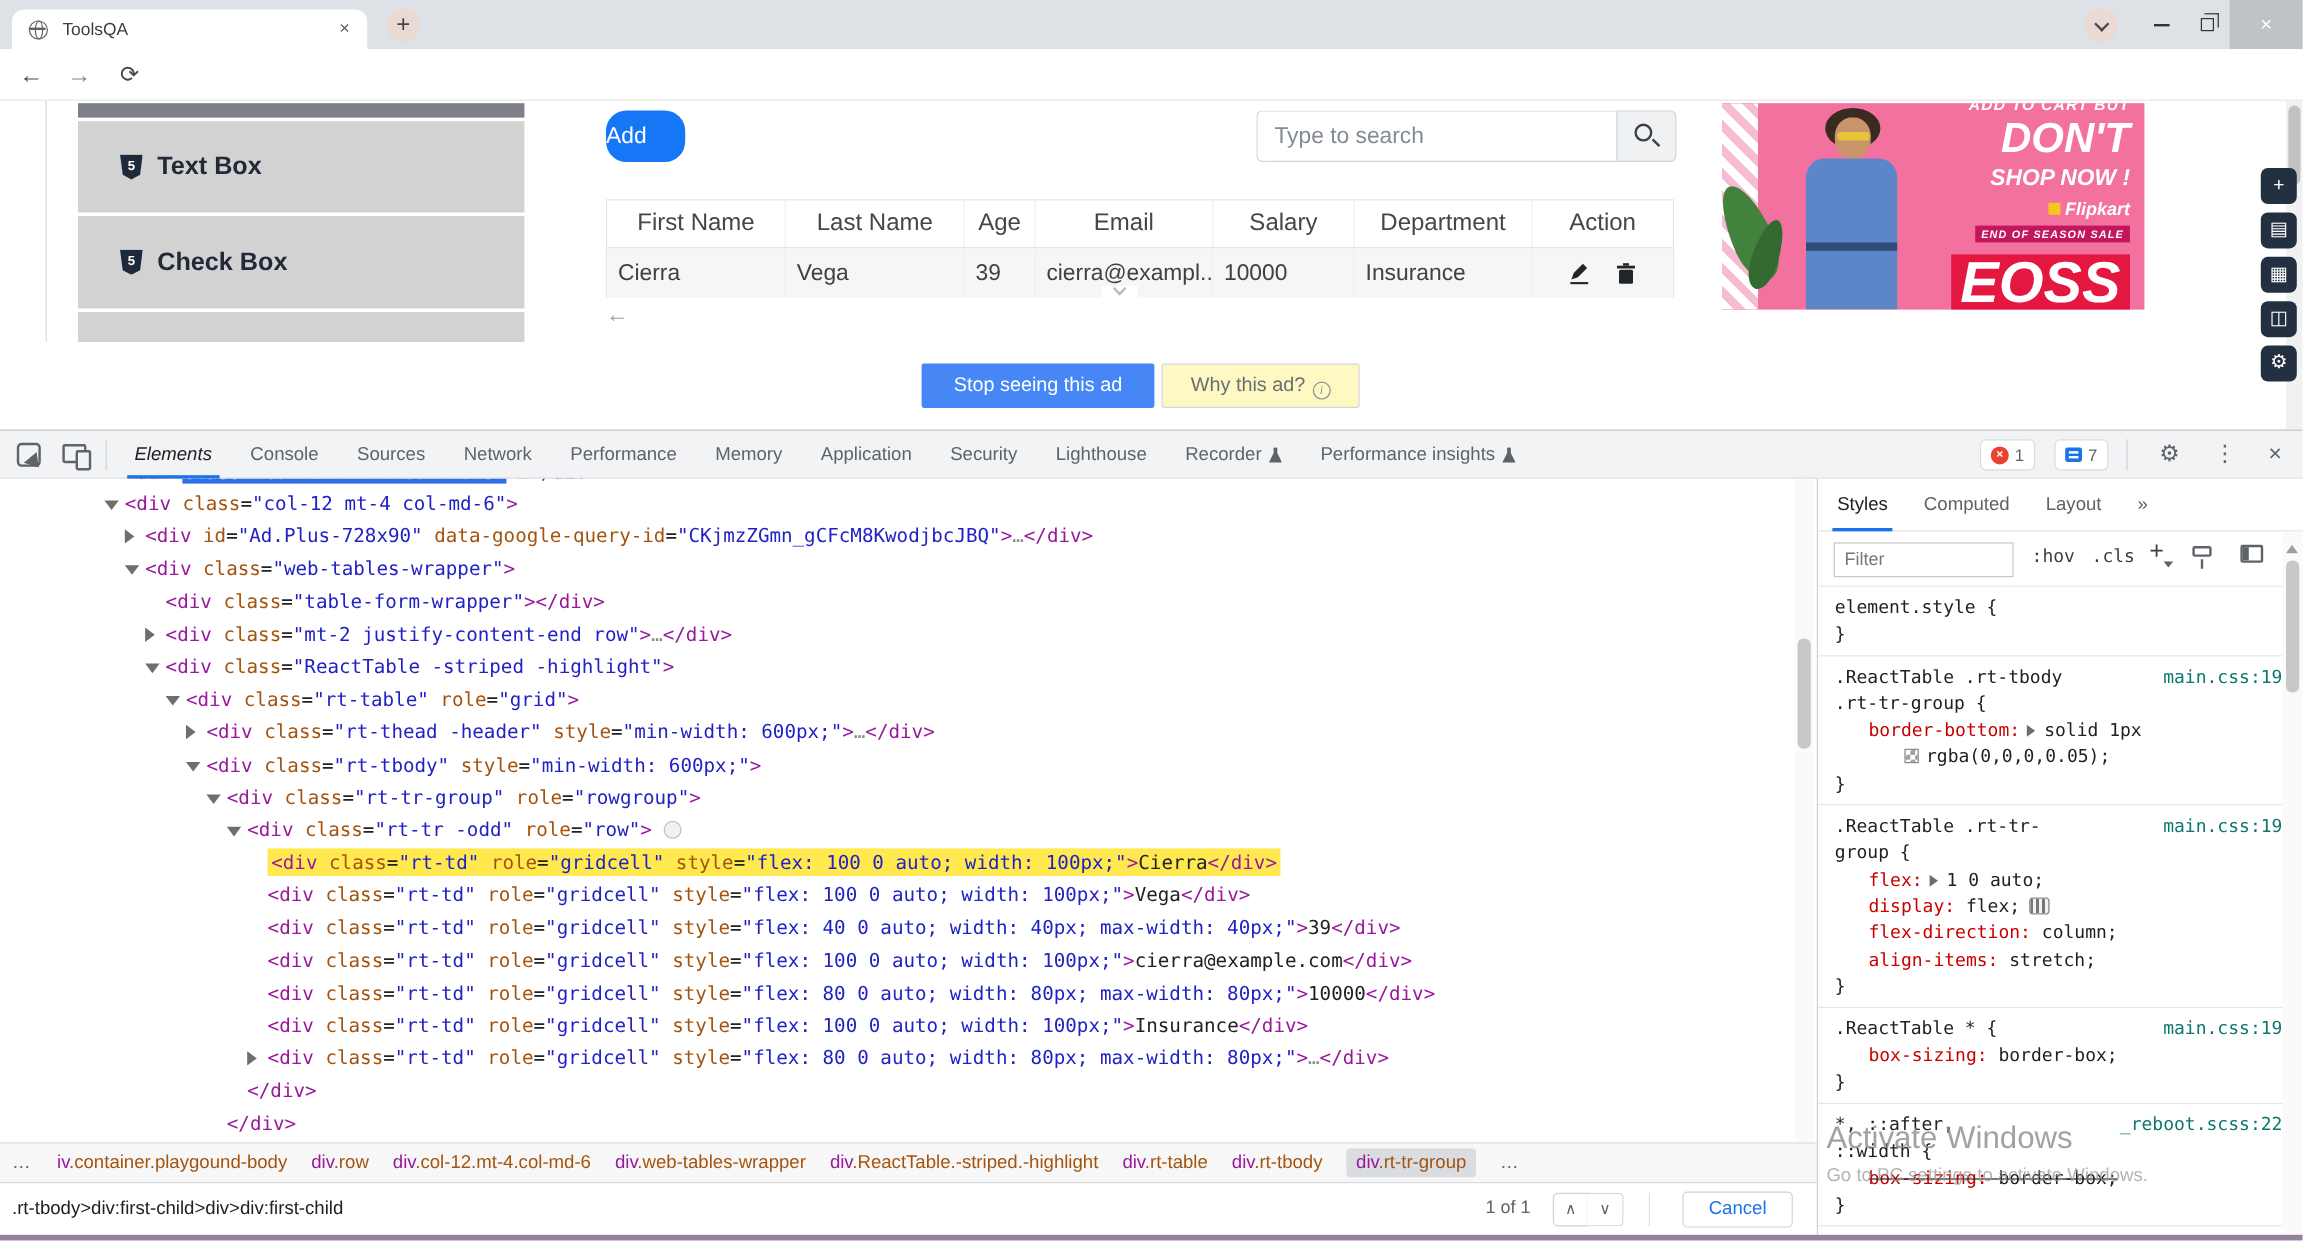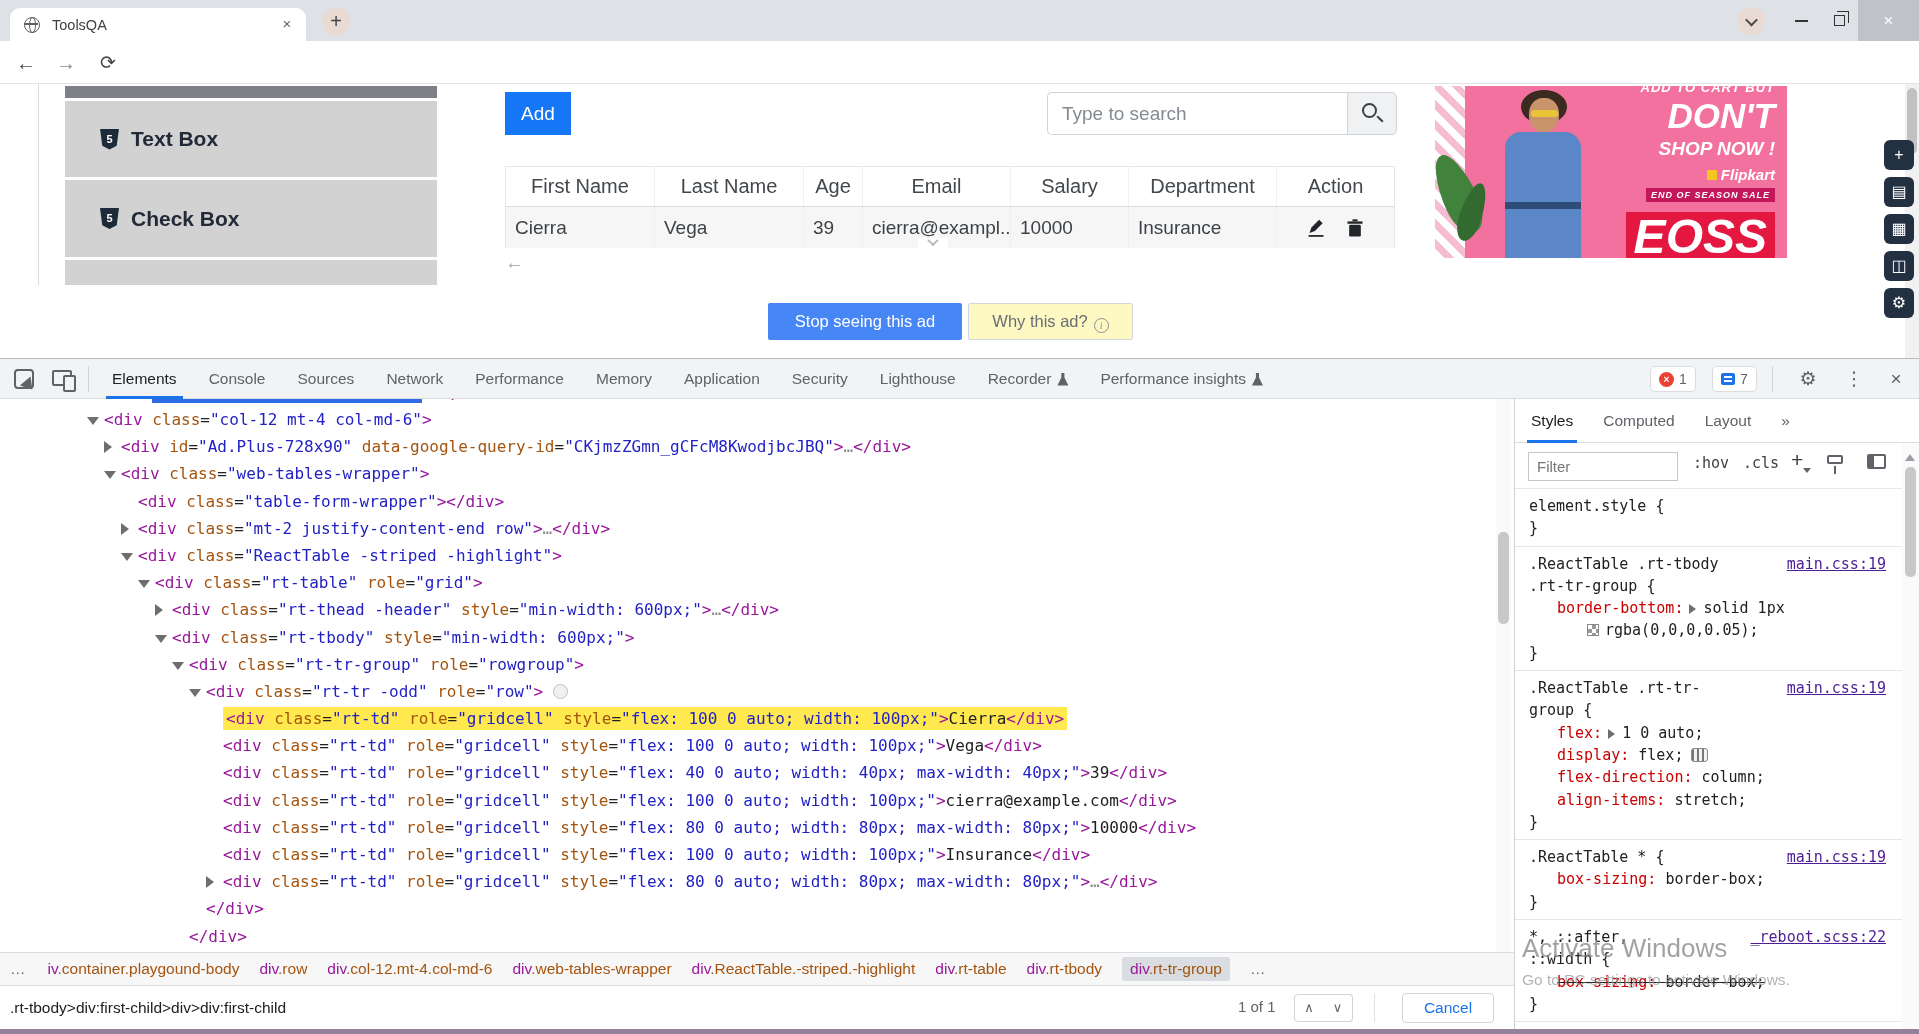--- a/index.html
+++ b/index.html
@@ -46,21 +46,21 @@
   #kebab { position:absolute; left:1888px; top:48px; width:22px; height:28px; text-align:center; font-size:18px; color:#5f6368; line-height:28px; }
 
   
   #page { position:absolute; left:0; top:84px; width:1919px; height:274px; background:#fff; overflow:hidden; }
   #page-vline { position:absolute; left:38px; top:0; width:1px; height:201px; background:#dcdcdc; }
   .side-item { position:absolute; left:65px; width:372px; background:#d2d2d2; display:flex; align-items:center; }
   #side-head { top:2px; height:12px; background:#7d8187; }
   #side-partial { top:176px; height:25px; }
   .side-label { font-size:21px; font-weight:bold; color:#222a38; margin-left:12px; }
   .html5-shield { width:19px; height:21px; margin-left:35px; background:#1c2a39; clip-path:polygon(0 0,100% 0,88% 82%,50% 100%,12% 82%); color:#fff; font-size:11px; font-weight:bold; text-align:center; line-height:21px; }
-  #add-btn { position:absolute; left:505px; top:8px; width:66px; height:43px; background:#1577f6; border-radius:0; color:#fff; font-size:19px; text-align:center; line-height:43px; }
+  #add-btn { position:absolute; left:505px; top:8px; width:66px; height:43px; background:#1577f6; border-radius:17px; color:#fff; font-size:19px; line-height:43px; }
   #search-input { position:absolute; left:1047px; top:8px; width:300px; height:43px; border:1px solid #ced4da; border-right:none; border-radius:5px 0 0 5px; padding-left:14px; font-size:19px; color:#202124; background:#fff; outline:none; font-family:"Liberation Sans",sans-serif; }
   #search-input::placeholder { color:#848b92; }
   #search-btn { position:absolute; left:1347px; top:8px; width:50px; height:43px; background:#f0f1f3; border:1px solid #ced4da; border-radius:0 5px 5px 0; }
   .mag { position:absolute; left:14px; top:10px; width:15px; height:15px; border:2px solid #3c4043; border-radius:50%; }
   .mag::after { content:""; position:absolute; left:12px; top:13px; width:8px; height:2px; background:#3c4043; transform:rotate(45deg); }
   #wtable { position:absolute; left:505px; top:82px; width:890px; border:1px solid #e7e7e7; }
   #thead { display:flex; height:40px; border-bottom:1px solid #dcdcdc; }
   .th { display:flex; align-items:center; justify-content:center; font-size:20px; color:#42474c; border-right:1px solid #f0f0f0; }
   .th:last-child, .td:last-child { border-right:none; }
   #trow { display:flex; height:42px; background:#f6f6f6; }
@@ -108,21 +108,21 @@
   
   #dt-border { position:absolute; left:0; top:358px; width:1919px; height:1px; background:#b6b9bd; }
   #dt-toolbar { position:absolute; left:0; top:359px; width:1919px; height:40px; background:#f1f3f4; border-bottom:1px solid #dadce0; }
   #ins-ic { position:absolute; left:14px; top:10px; width:20px; height:20px; border:2px solid #5f6368; border-radius:4px; }
   #ins-ic::after { content:""; position:absolute; left:8px; top:8px; width:0; height:0; border:7px solid transparent; border-top:11px solid #5f6368; transform:rotate(-40deg); }
   #dev-ic { position:absolute; left:52px; top:11px; width:20px; height:16px; border:2px solid #5f6368; border-radius:2px; }
   #dev-ic::after { content:""; position:absolute; left:9px; top:3px; width:9px; height:13px; background:#f1f3f4; border:2px solid #5f6368; border-radius:2px; }
   .vsep { position:absolute; top:7px; width:1px; height:26px; background:#d0d3d7; }
   #dt-tabs { position:absolute; left:96px; top:0; height:40px; display:flex; }
   .dt-tab { position:relative; height:40px; line-height:40px; padding:0 16px; font-size:15.5px; color:#5f6368; white-space:nowrap; display:flex; align-items:center; gap:6px; }
-  .dt-tab.sel { color:#202124; }
+  .dt-tab.sel { color:#202124;font-style:italic; }
   .dt-tab.sel::after { content:""; position:absolute; left:10px; right:10px; bottom:0; height:3px; background:#1a73e8; }
   .flask { width:11px; height:13px; background:#5f6368; clip-path:polygon(36% 0,64% 0,64% 38%,100% 100%,0 100%,36% 38%); }
   .badge-pill { position:absolute; top:7px; height:26px; border:1px solid #dadce0; border-radius:5px; background:#fff; display:flex; align-items:center; gap:5px; padding:0 8px; font-size:14px; color:#5f6368; }
   #pill-err { left:1650px; }
   .err-dot { width:15px; height:15px; background:#e94235; border-radius:50%; color:#fff; font-size:10px; font-weight:bold; text-align:center; line-height:15px; }
   #pill-iss { left:1712px; }
   .iss-dot { width:14px; height:12px; background:#1a73e8; border-radius:2px; position:relative; }
   .iss-dot::before { content:""; position:absolute; left:3px; top:3px; width:8px; height:2px; background:#fff; box-shadow:0 4px 0 #fff; }
   #dt-gear { left:1790px; } #dt-kebab { left:1836px; } #dt-close { left:1878px; }
   .dt-icbtn { position:absolute; top:0; width:36px; height:40px; text-align:center; line-height:40px; font-size:19px; color:#5f6368; }
@@ -169,21 +169,21 @@
   .ftool { position:absolute; top:11px; font-size:15px; color:#3c4043; font-family:"DejaVu Sans Mono",monospace; }
   #f-hov { left:178px;text-align:right; } #f-cls { left:228px; }
   #f-plus { left:276px; top:5px; font-size:21px; font-family:"Liberation Sans",sans-serif; }
   #f-plus::after { content:""; position:absolute; left:12px; top:20px; border:4px solid transparent; border-top:5px solid #5f6368; }
   #f-paint { position:absolute; left:312px; top:12px; width:16px; height:9px; border:2px solid #5f6368; border-radius:2px; }
   #f-paint::after { content:""; position:absolute; left:5px; top:9px; width:2px; height:8px; background:#5f6368; }
   #f-panel { position:absolute; left:352px; top:11px; width:19px; height:15px; border:2px solid #5f6368; border-radius:2px; }
   #f-panel::before { content:""; position:absolute; left:0; top:0; width:5px; height:11px; background:#5f6368; }
   #rules { position:absolute; left:0; top:90px; width:387px; font-family:"DejaVu Sans Mono",monospace; font-size:15px; line-height:22.3px; color:#202124; }
   .rule { position:relative; border-bottom:1px solid #e6e6e6; padding:6px 10px 6px 14px; }
-  .rule .link { position:absolute; right:16px; top:6px; color:#4c1d95; text-decoration:underline; }
+  .rule .link { position:absolute; right:0; top:6px; color:#0f766e; }
   .prop { padding-left:28px; }
   .prop.ind2 { padding-left:58px; }
   .pn { color:#c80000; }
   .struck { text-decoration:line-through; }
   .ar { display:inline-block; width:0; height:0; border:5px solid transparent; border-left:7px solid #6e6e6e; margin:0 2px 0 6px; vertical-align:-1px; }
   .swatch { display:inline-block; width:12px; height:12px; border:1px solid #888; margin-right:6px; vertical-align:-1px;
     background-image:linear-gradient(45deg,#9a9a9a 25%,transparent 25%,transparent 75%,#9a9a9a 75%),linear-gradient(45deg,#9a9a9a 25%,transparent 25%,transparent 75%,#9a9a9a 75%);
     background-size:8px 8px; background-position:0 0,4px 4px; background-color:#fff; }
   .flexbadge { display:inline-block; width:17px; height:14px; border:1px solid #8a8a8a; border-radius:3px; background:repeating-linear-gradient(90deg,#777 0 2px,#f1f3f4 2px 5px); margin-left:8px; vertical-align:-2px; }
   #st-scroll { position:absolute; left:387px; top:44px; width:17px; height:586px; background:#fafafa; }

